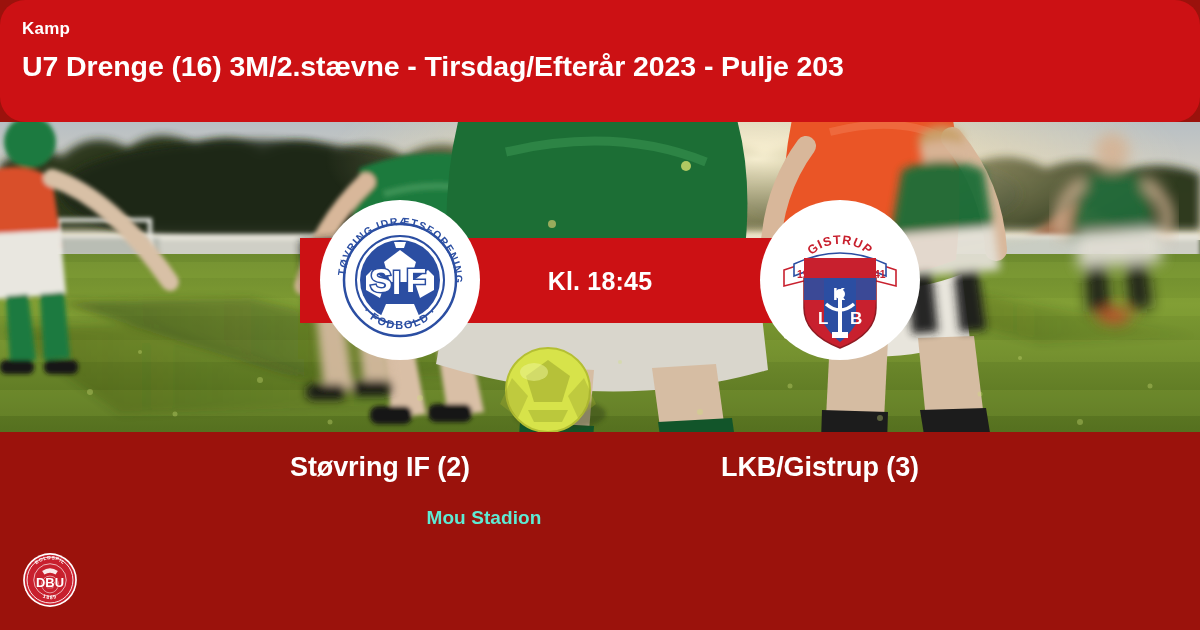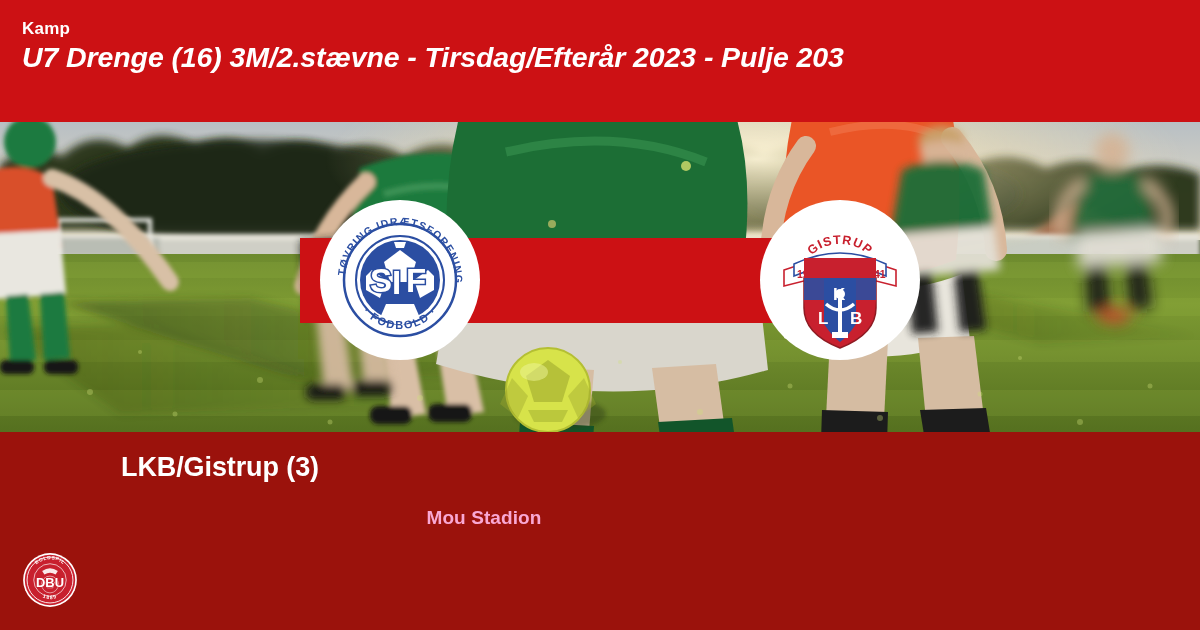--- a/index.html
+++ b/index.html
@@ -20,36 +20,37 @@
   }
 
   
   .header {
     position: absolute;
     left: 0; top: 0;
     width: 1200px;
     height: 122px;
     background: #CC1114;
     padding: 19px 0 0 22px;
+    border-radius: 25px;
   }
   .kamp-label {
     font-size: 17px;
     font-weight: bold;
     color: #ffffff;
     letter-spacing: 0.2px;
     line-height: 20px;
   }
   .header-title {
     font-size: 28.5px;
     font-weight: bold;
     color: #ffffff;
     line-height: 36px;
+    margin-top: 9px;
     letter-spacing: -0.1px;
     white-space: nowrap;
-    font-style: italic;
   }
 
   
   .photo {
     position: absolute;
     left: 0; top: 122px;
     width: 1200px;
     height: 310px;
     overflow: hidden;
     background: #3c4a22;
@@ -121,21 +122,21 @@
   .team-home { margin-left: 160px; }
   .team-away { margin-left: 0px; }
 
   .venue {
     position: absolute;
     left: 0; top: 75px;
     width: 968px;
     text-align: center;
     font-size: 19px;
     font-weight: bold;
-    color: #f9a8d4;
+    color: #5eead4;
     letter-spacing: 0.1px;
   }
 
   .brand {
     position: absolute;
     left: 22px;
     top: 120px;
     display: flex;
     align-items: center;
     gap: 17px;
@@ -357,20 +358,21 @@
         <circle cx="1080" cy="300" r="3" fill="#cfe07a"></circle>
         <circle cx="1150" cy="264" r="2.5" fill="#cfe07a"></circle>
         <circle cx="140" cy="230" r="2" fill="#cfe07a"></circle>
         <circle cx="620" cy="240" r="2" fill="#cfe07a"></circle>
         <circle cx="1020" cy="236" r="2" fill="#cfe07a"></circle>
       </g>
     </svg>
   </div>
 
   <div class="date-banner">
+    <div class="date-line">Kl. 18:45</div>
   </div>
 
   <div class="logo-circle logo-home">
     <svg width="152" height="152" viewBox="0 0 152 152" aria-hidden="true">
       <defs>
         <path id="arcTop" d="M 76,76 m -55,0 a 55,55 0 1 1 110,0" fill="none"></path>
         <path id="arcBot" d="M 76,76 m -49,0 a 49,49 0 1 0 98,0" fill="none"></path>
       </defs>
       <circle cx="76" cy="76" r="64" fill="#ffffff"></circle>
 
@@ -440,20 +442,21 @@
         <text x="69" y="96" font-family="'Liberation Sans', sans-serif" font-size="17" font-weight="bold" fill="#ffffff">K</text>
         <text x="54" y="120" font-family="'Liberation Sans', sans-serif" font-size="17" font-weight="bold" fill="#ffffff">L</text>
         <text x="86" y="120" font-family="'Liberation Sans', sans-serif" font-size="17" font-weight="bold" fill="#ffffff">B</text>
       </g>
     </svg>
   </div>
 
   <div class="footer">
 
     <div class="teams-row">
+      <div class="team-name team-home">Støvring IF (2)</div>
       <div class="team-name team-away">LKB/Gistrup (3)</div>
     </div>
 
     <div class="venue">Mou Stadion</div>
 
     <div class="brand">
       <svg class="brand-mark" viewBox="0 0 100 100" aria-hidden="true">
         <defs>
           <path id="dbuArcTop" d="M 50,50 m -37,0 a 37,37 0 1 1 74,0" fill="none"></path>
           <path id="dbuArcBot" d="M 50,50 m -34,0 a 34,34 0 1 0 68,0" fill="none"></path>

